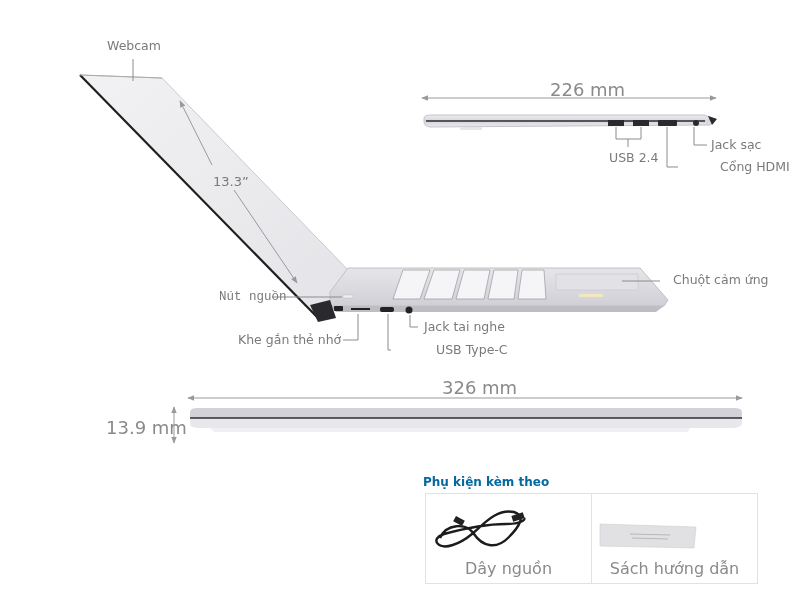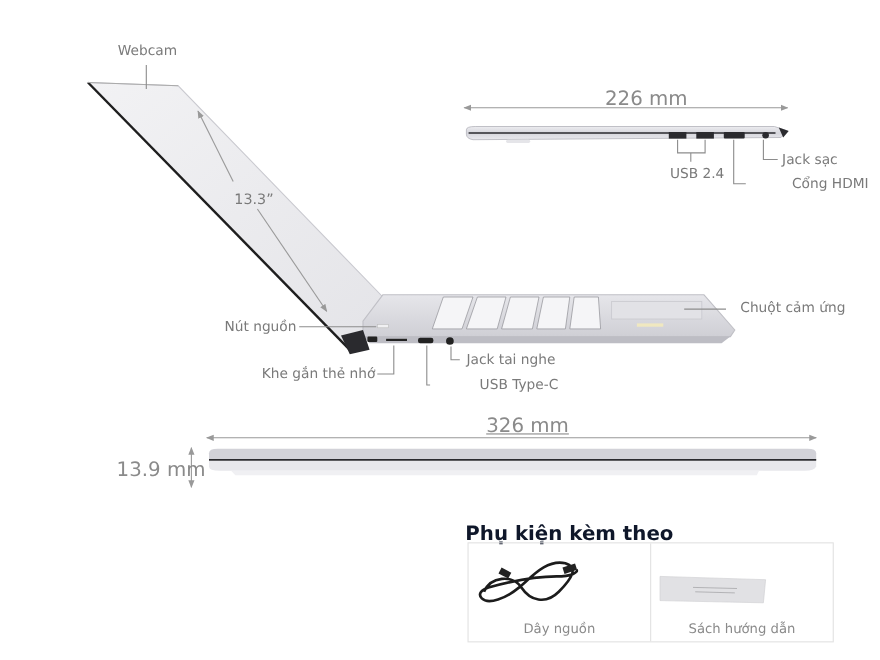--- a/index.html
+++ b/index.html
@@ -1,27 +1,27 @@
 <!DOCTYPE html>
 <html><head>
 <meta charset="utf-8">
 <style>
   html, body { margin: 0; padding: 0; background: #ffffff; }
   body { width: 800px; height: 600px; position: relative; overflow: hidden;
          font-family: "DejaVu Sans", "Liberation Sans", sans-serif; color: #777; }
   .lbl { position: absolute; font-size: 12.5px; color: #7a7a7a; white-space: nowrap; line-height: 1; }
   .dim { position: absolute; font-size: 18px; color: #8a8a8a; white-space: nowrap; line-height: 1; }
   svg.art { position: absolute; left: 0; top: 0; }
-  .acc-title { position: absolute; left: 423px; top: 475px; font-size: 18px; font-weight: bold; color: #0f172a; }
+  .acc-title { position: absolute; left: 423px; top: 475px; font-size: 12px; font-weight: bold; color: #0369a1; }
   .acc-box { position: absolute; left: 425px; top: 493px; width: 331px; height: 89px;
              border: 1px solid #e2e2e2; display: flex; }
   .acc-cell { flex: 1 1 0; border-right: 1px solid #e2e2e2; position: relative; }
   .acc-cell:last-child { border-right: none; }
   .acc-cell svg { position: absolute; left: 0; top: 0; }
-  .acc-name { position: absolute; left: 0; right: 0; bottom: 5px; text-align: center; font-size: 12px; color: #8a8a8a; }
+  .acc-name { position: absolute; left: 0; right: 0; bottom: 5px; text-align: center; font-size: 16px; color: #8a8a8a; }
 </style>
 </head>
 <body>
 
 <svg class="art" width="800" height="600" viewBox="0 0 800 600">
   <defs>
     <marker id="arr" viewBox="0 0 10 10" refX="9" refY="5" markerWidth="7" markerHeight="7" orient="auto-start-reverse">
       <path d="M0,1 L10,5 L0,9 z" fill="#999"></path>
     </marker>
     <linearGradient id="lidG" x1="0" y1="0" x2="1" y2="1">
@@ -103,32 +103,32 @@
     <line x1="174" y1="407" x2="174" y2="443" stroke="#999" stroke-width="1" marker-start="url(#arr)" marker-end="url(#arr)"></line>
     <path d="M190,412 Q190,408 198,408 L734,408 Q742,408 742,412 L742,418 L190,418 Z" fill="#d2d2d8"></path>
     <line x1="190" y1="418" x2="742" y2="418" stroke="#2a2a2e" stroke-width="1.5"></line>
     <path d="M190,419 L742,419 L742,424 Q740,428 732,428 L200,428 Q190,428 190,424 Z" fill="#e8e8ec"></path>
     <path d="M210,428 L690,428 L688,432 L214,432 Z" fill="#f0f0f3"></path>
   </g>
 </svg>
 
 <span class="lbl" style="left:107px; top:40px;">Webcam</span>
 <span class="lbl" style="left:213px; top:175px; font-size:13px;">13.3”</span>
-<span class="lbl" style="left:204px; top:291px;">Nút nguồn</span>
+<span class="lbl" style="left:219px; top:291px;font-family:Liberation Mono, monospace;">Nút nguồn</span>
 <span class="lbl" style="left:673px; top:274px;">Chuột cảm ứng</span>
 <span class="lbl" style="left:238px; top:334px;">Khe gắn thẻ nhớ</span>
 <span class="lbl" style="left:424px; top:321px;">Jack tai nghe</span>
 <span class="lbl" style="left:406px; top:344px;margin-left:30px;">USB Type-C</span>
 
 <span class="dim" style="left:550px; top:81px;">226 mm</span>
 <span class="lbl" style="left:609px; top:152px;">USB 2.4</span>
 <span class="lbl" style="left:684px; top:161px;margin-left:36px;">Cổng HDMI</span>
 <span class="lbl" style="left:711px; top:139px;">Jack sạc</span>
 
-<span class="dim" style="left:442px; top:379px;text-decoration:underline;">326 mm</span>
+<span class="dim" style="left:442px; top:379px;">326 mm</span>
 <span class="dim" style="left:106px; top:419px;">13.9 mm</span>
 
 <div class="acc-title">Phụ kiện kèm theo</div>
 <div class="acc-box">
   <div class="acc-cell">
     <svg width="110" height="89" viewBox="0 0 110 89">
       <path d="M14,44 C20,30 40,28 48,40 C56,52 70,56 82,44 C94,32 100,22 88,18 C70,14 56,32 46,40 C34,50 18,56 12,50 C8,46 12,42 18,40 C40,34 60,30 80,30 C94,30 100,26 98,24" stroke="#1c1c1c" stroke-width="2.4" fill="none"></path>
       <rect x="86" y="20" width="12" height="6" fill="#222" transform="rotate(-18 92 23)"></rect>
       <rect x="28" y="24" width="10" height="6" fill="#222" transform="rotate(28 33 27)"></rect>
     </svg>

